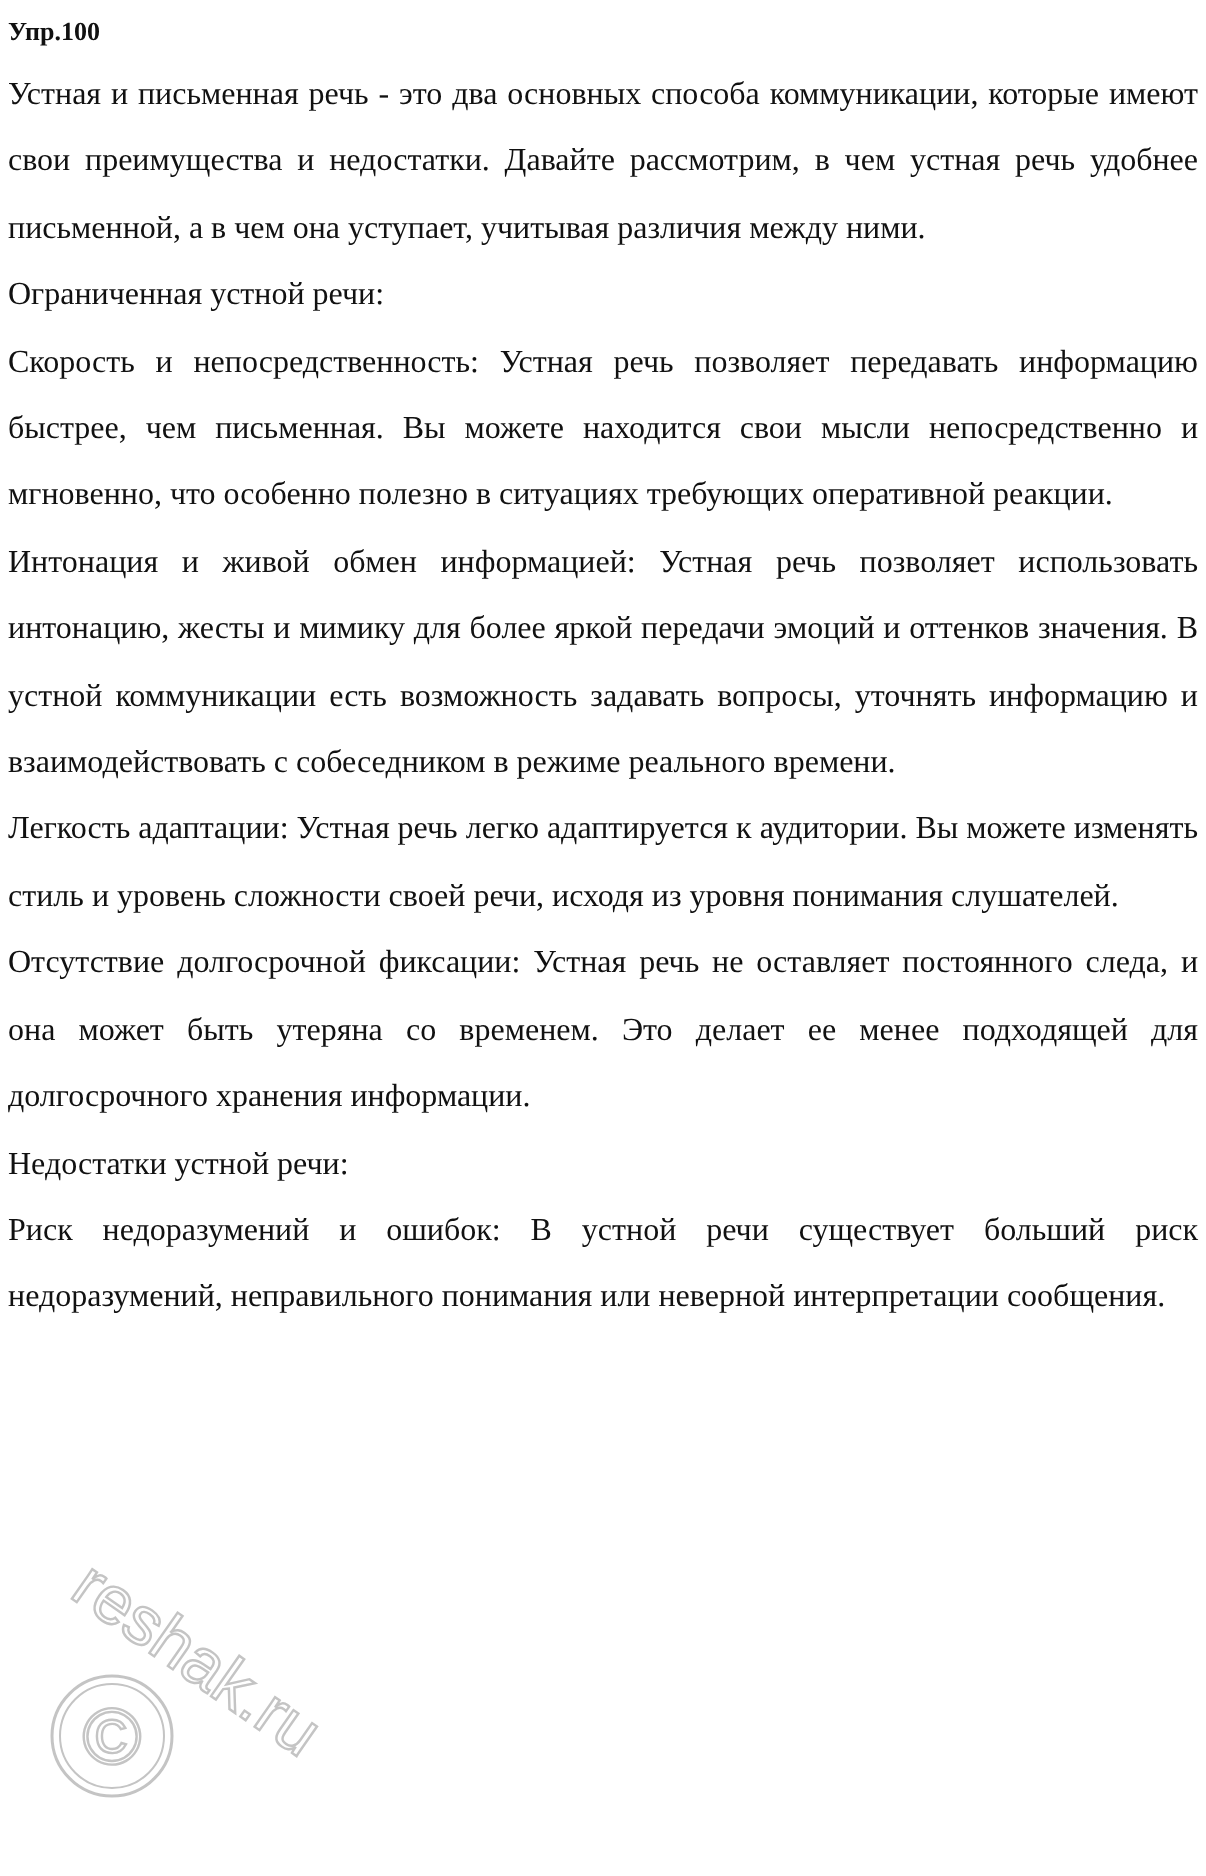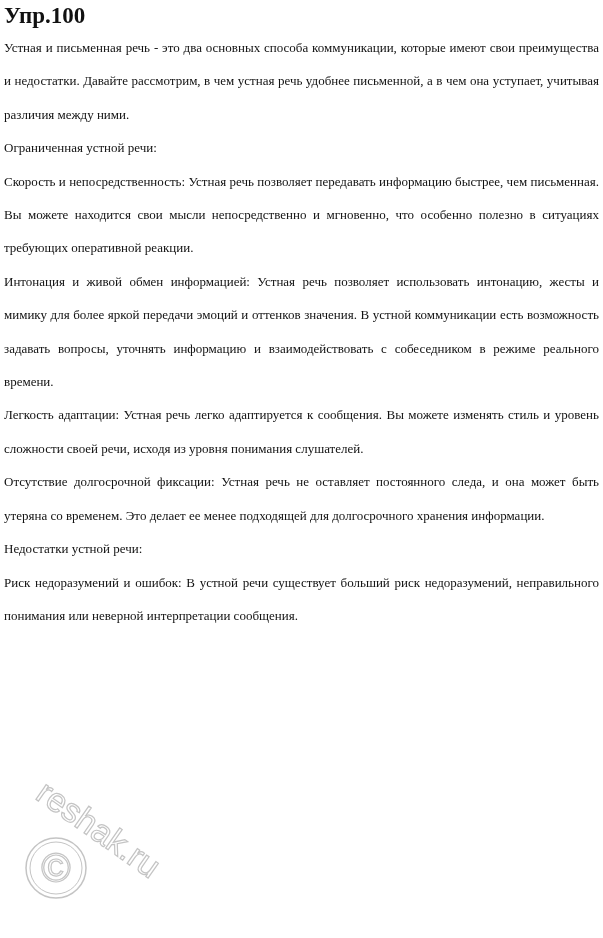--- a/index.html
+++ b/index.html
@@ -16,28 +16,28 @@
       color: #111111;
     }
     .page {
       position: absolute;
       left: 4px;
       top: 0;
       width: 595px;
     }
     .title {
       font-weight: bold;
-      font-size: 23px;
+      font-size: 13px;
       line-height: 30px;
       margin: 0;
       padding-top: 1px;
       height: 30px;
     }
     .para {
-      font-size: 13px;
+      font-size: 16px;
       line-height: 33.4px;
       margin: 0;
       text-align: justify;
       text-align-last: left;
     }
     .watermark {
       position: absolute;
       left: 14px;
       top: 768px;
       width: 160px;
@@ -50,21 +50,21 @@
   </style>
 </head>
 <body>
 
 <div class="page">
   <h1 class="title">Упр.100</h1>
   <p class="para">Устная и письменная речь - это два основных способа коммуникации, которые имеют свои преимущества и недостатки. Давайте рассмотрим, в чем устная речь удобнее письменной, а в чем она уступает, учитывая различия между ними.</p>
   <p class="para">Ограниченная устной речи:</p>
   <p class="para">Скорость и непосредственность: Устная речь позволяет передавать информацию быстрее, чем письменная. Вы можете находится свои мысли непосредственно и мгновенно, что особенно полезно в ситуациях требующих оперативной реакции.</p>
   <p class="para">Интонация и живой обмен информацией: Устная речь позволяет использовать интонацию, жесты и мимику для более яркой передачи эмоций и оттенков значения. В устной коммуникации есть возможность задавать вопросы, уточнять информацию и взаимодействовать с собеседником в режиме реального времени.</p>
-  <p class="para">Легкость адаптации: Устная речь легко адаптируется к сообщения. Вы можете изменять стиль и уровень сложности своей речи, исходя из уровня понимания слушателей.</p>
+  <p class="para">Легкость адаптации: Устная речь легко адаптируется к аудитории. Вы можете изменять стиль и уровень сложности своей речи, исходя из уровня понимания слушателей.</p>
   <p class="para">Отсутствие долгосрочной фиксации: Устная речь не оставляет постоянного следа, и она может быть утеряна со временем. Это делает ее менее подходящей для долгосрочного хранения информации.</p>
   <p class="para">Недостатки устной речи:</p>
   <p class="para">Риск недоразумений и ошибок: В устной речи существует больший риск  недоразумений, неправильного понимания или неверной интерпретации сообщения.</p>
 </div>
 
 <div class="watermark">
   <svg width="160" height="160" viewBox="0 0 160 160">
     <circle cx="42" cy="100" r="30" fill="none" stroke="#c4c4c4" stroke-width="1.5"></circle>
     <circle cx="42" cy="100" r="26" fill="none" stroke="#c4c4c4" stroke-width="1"></circle>
     <text x="42" y="114" text-anchor="middle" font-size="40" fill="none" stroke="#c4c4c4" stroke-width="1.2">©</text>

